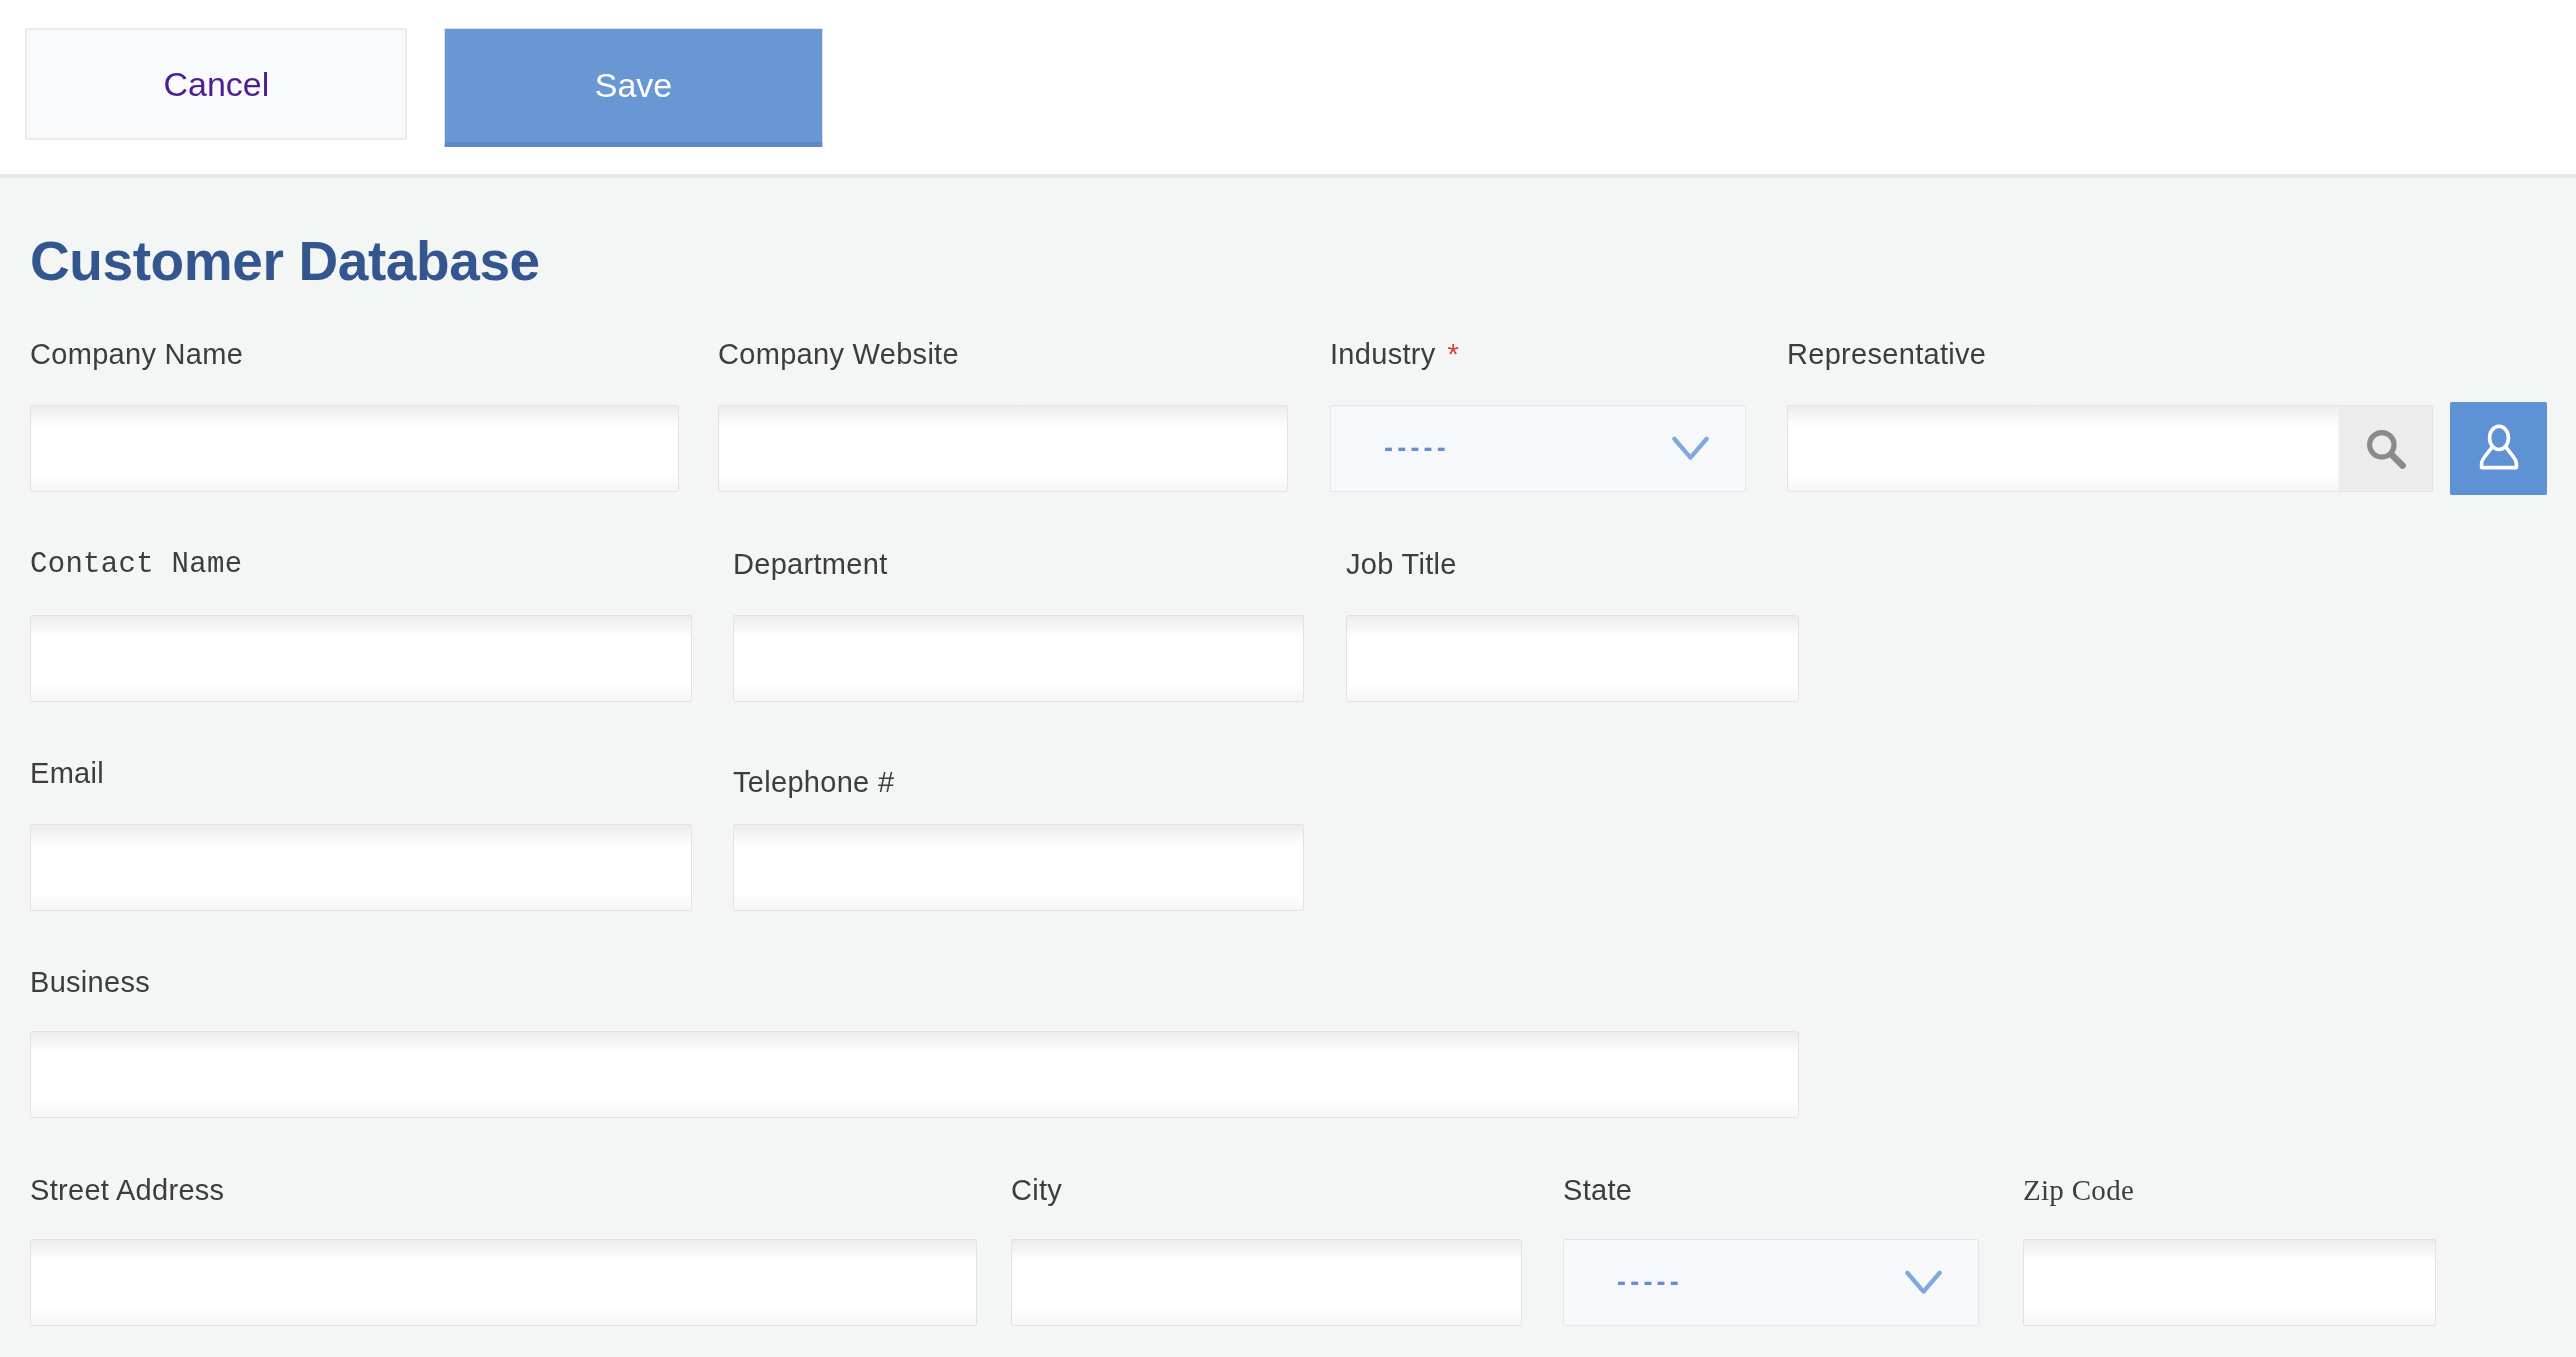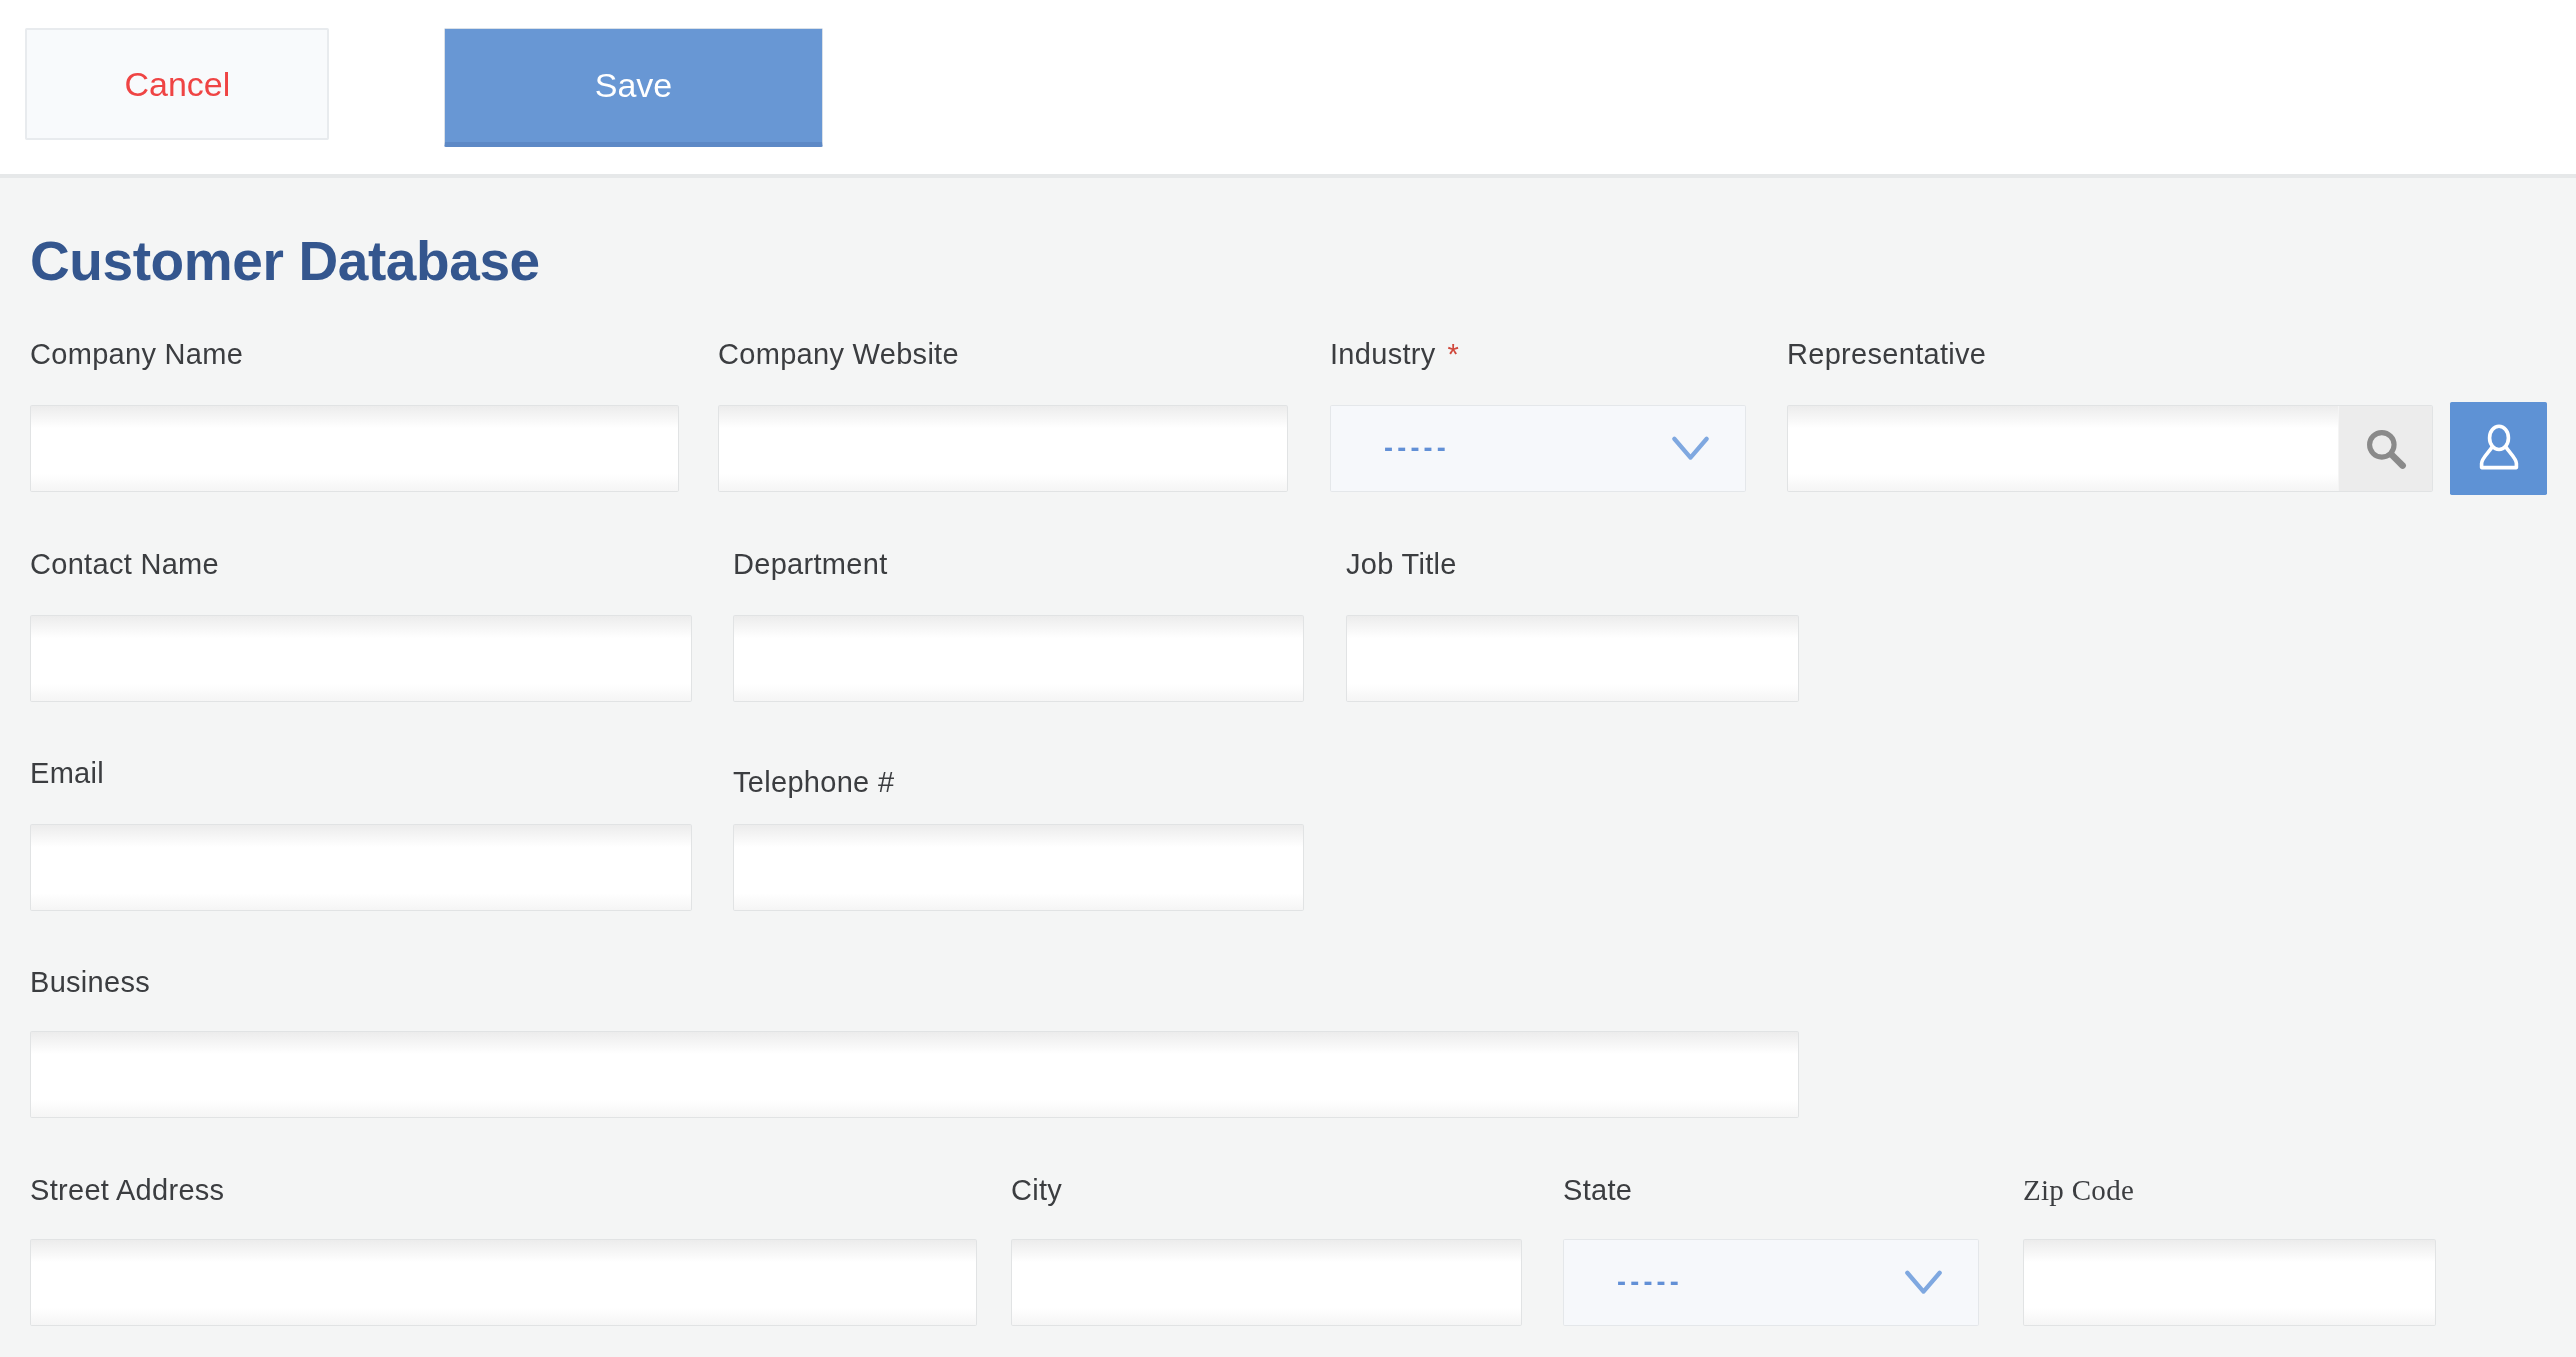--- a/index.html
+++ b/index.html
@@ -26,24 +26,24 @@
     display: flex;
     align-items: center;
     justify-content: center;
     font-size: 34px;
     cursor: pointer;
     box-sizing: border-box;
     border-radius: 1.7px;
   }
   .btn-cancel {
     left: 25.4px; top: 28px;
-    width: 304px; height: 112px;
+    width: 382px; height: 112px;
     background: #f8fafc;
     border: 2.5px solid #e8ebee;
-    color: #ef4444;
+    color: #4c1d95;
   }
   .btn-save {
     left: 444px; top: 28px;
     width: 379px; height: 119px;
     background: #6897d4;
     border: 0.8px solid #d9e0e8;
     border-bottom: 5.1px solid #5d89c6;
     color: #ffffff;
   }
 
@@ -190,21 +190,21 @@
       </svg>
     </div>
   </div>
   <div class="person-button">
     <svg width="58" height="58" viewBox="0 0 24 24">
       <ellipse cx="12" cy="7.4" rx="3.9" ry="4.8" fill="none" stroke="#ffffff" stroke-width="1.5"></ellipse>
       <path d="M9.3 11 C 7.8 13.4 4.8 15.9 4.8 18 L 4.8 19.7 L 19.2 19.7 L 19.2 18 C 19.2 15.9 16.2 13.4 14.7 11" fill="none" stroke="#ffffff" stroke-width="1.5" stroke-linejoin="round"></path>
     </svg>
   </div>
 
-  <div class="field-label" style="left:30px; top:548px;">Contact Name</div>
+  <div class="field-label" style="left:30px; top:548px;font-family:Liberation Mono, monospace;">Contact Name</div>
   <input class="text-input" style="left: 30px; top: 615px; width: 662px;">
 
   <div class="field-label" style="left:733px; top:548px;">Department</div>
   <input class="text-input" style="left: 733px; top: 615px; width: 571px;">
 
   <div class="field-label" style="left:1346px; top:548px;">Job Title</div>
   <input class="text-input" style="left: 1346px; top: 615px; width: 453px;">
 
   <div class="field-label" style="left:30px; top:757px;">Email</div>
   <input class="text-input" style="left: 30px; top: 824px; width: 662px;">

